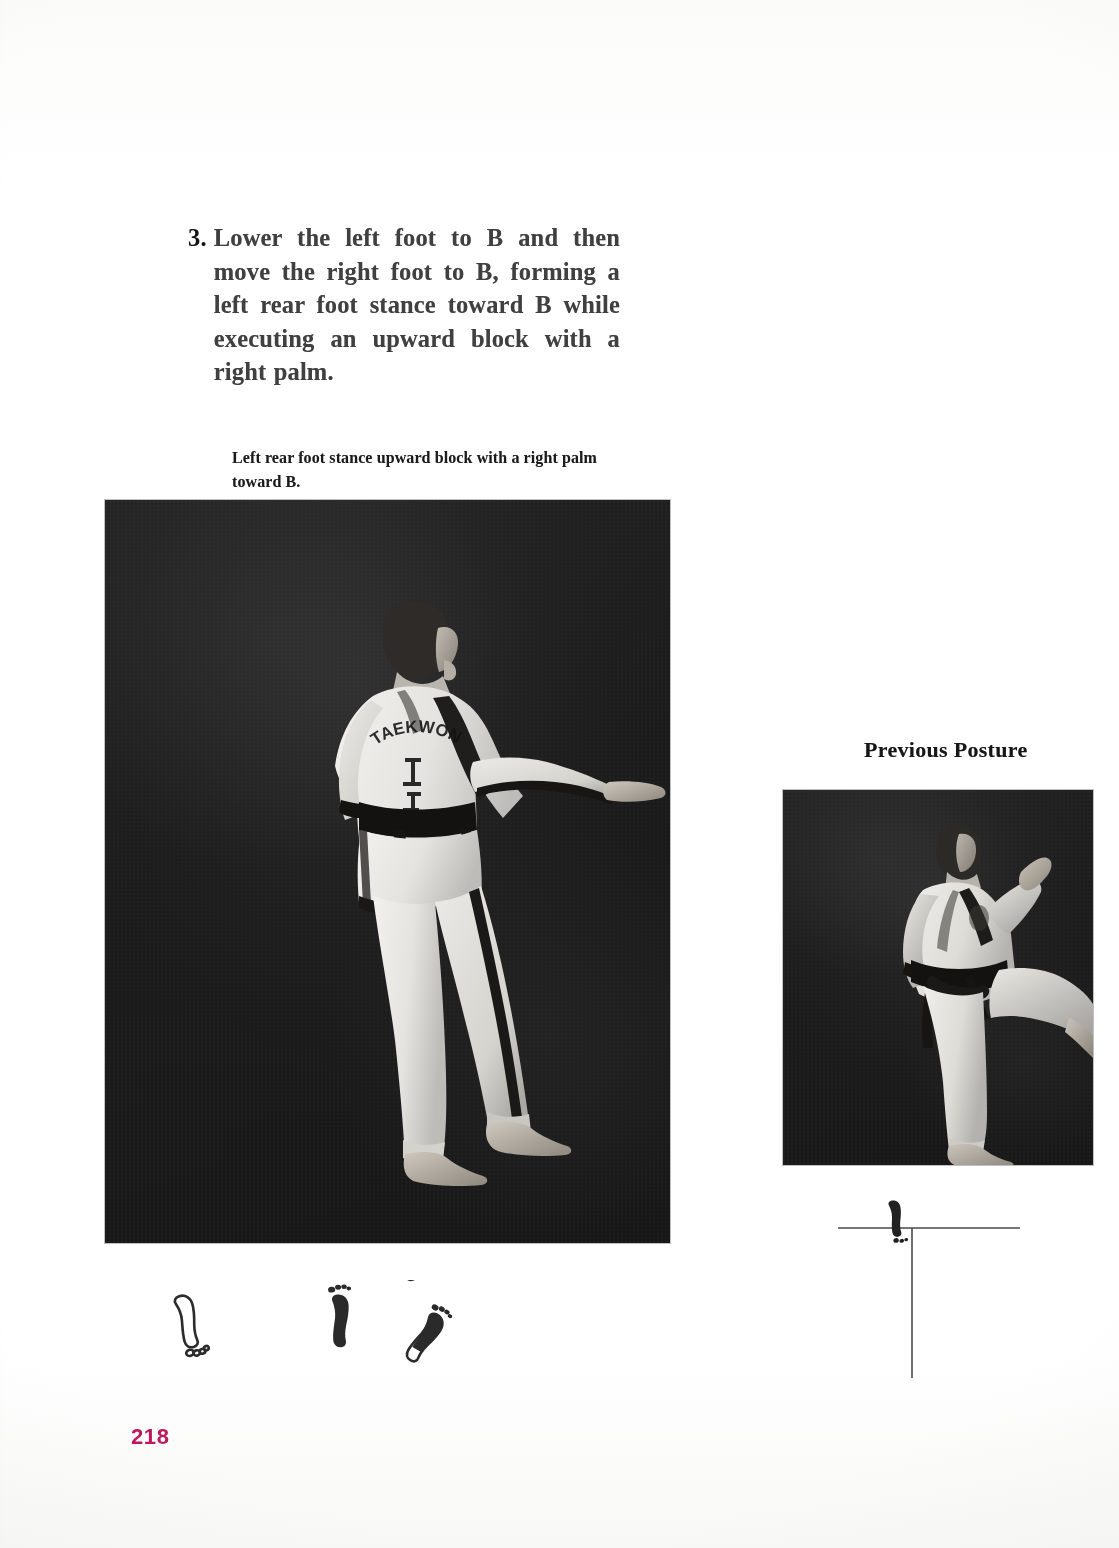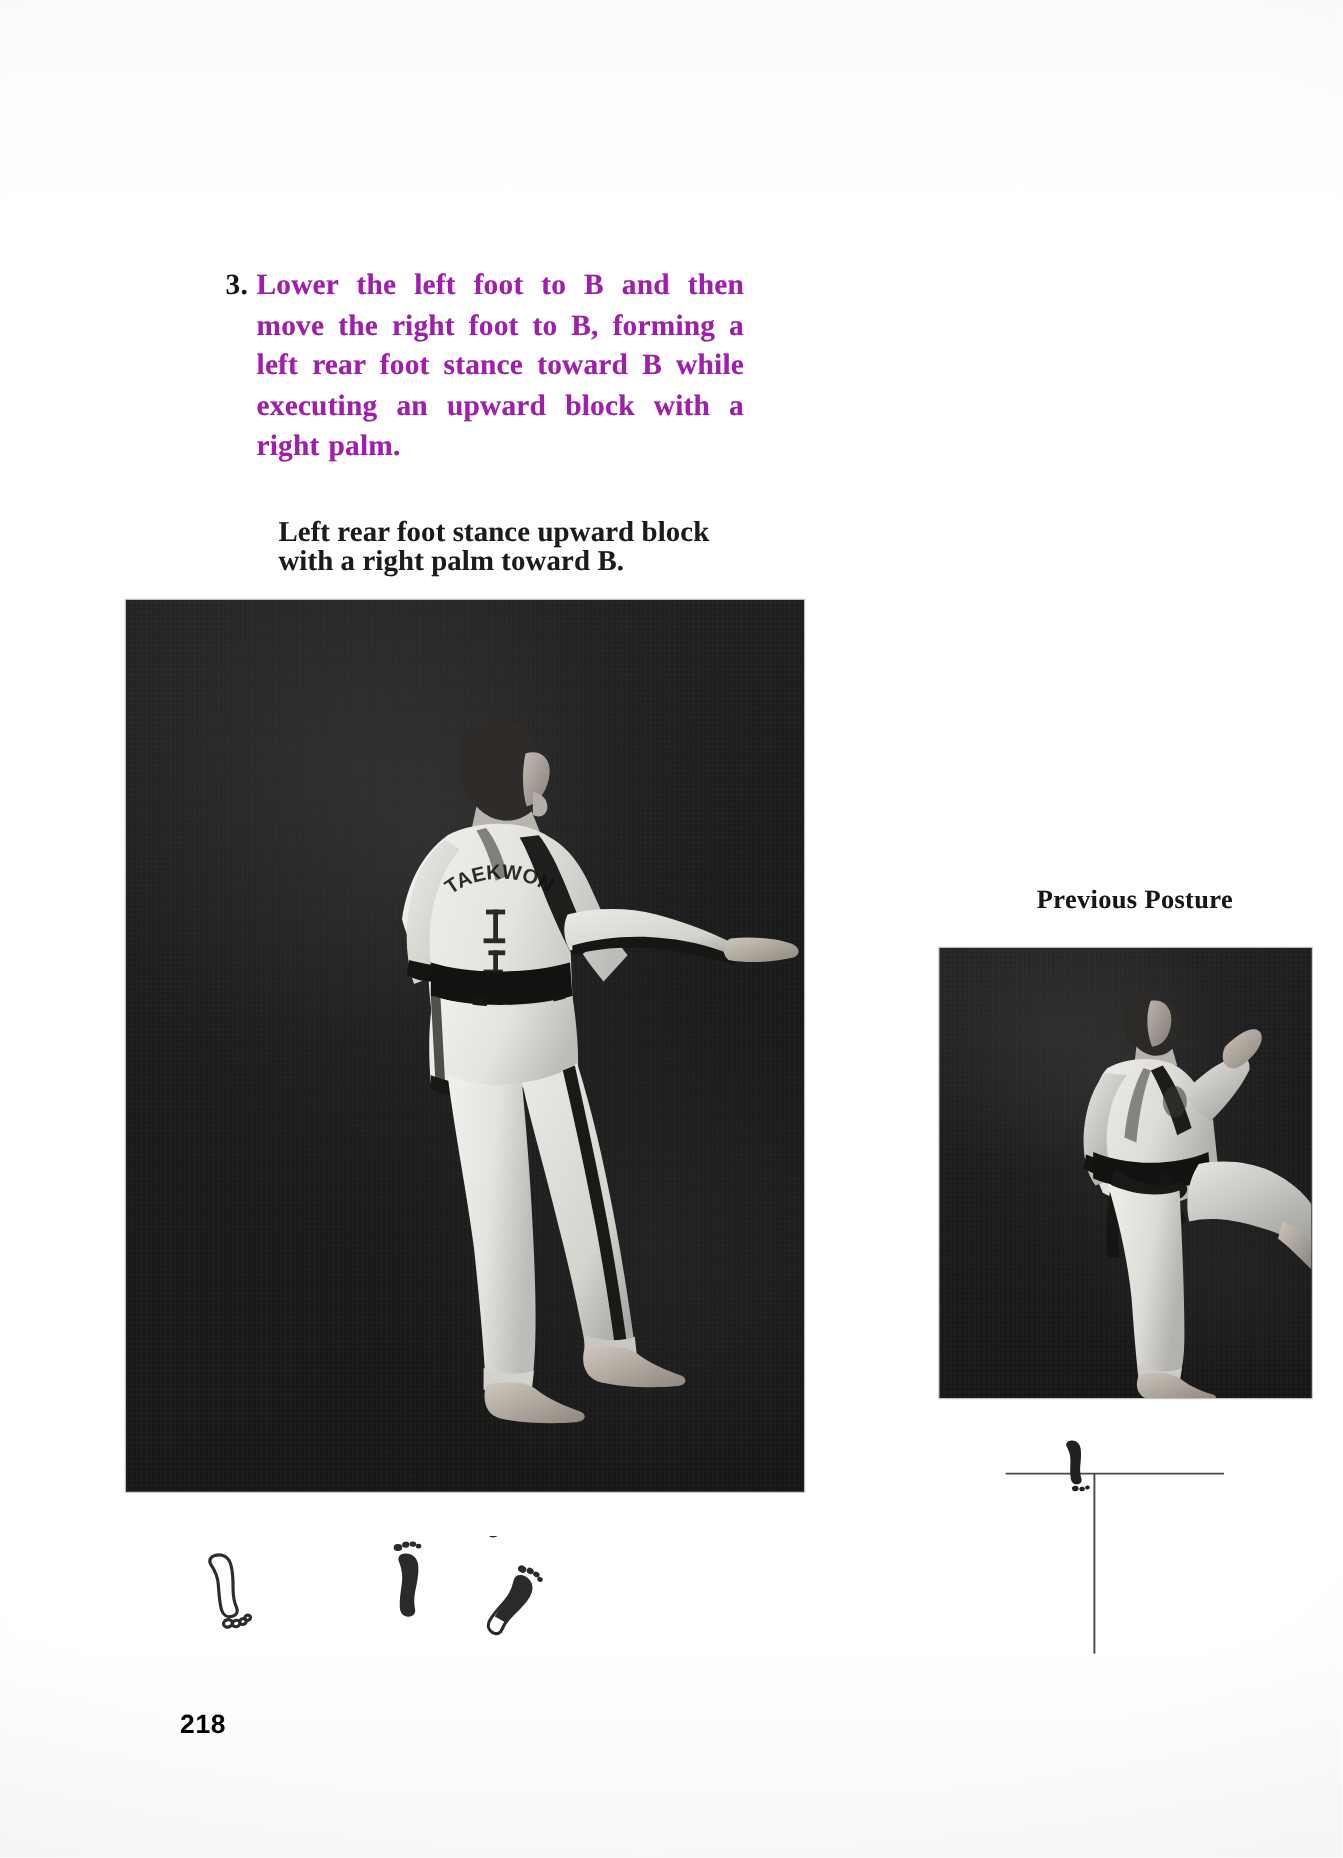--- a/index.html
+++ b/index.html
@@ -52,36 +52,36 @@
     font-size: 24.5px;
     line-height: 33.5px;
     color: #141414;
     letter-spacing: 0.2px;
     padding-right: 7px;
   }
   #instruction .body {
     font-weight: bold;
     font-size: 24.5px;
     line-height: 33.5px;
-    color: #a21caf;
+    color: #404040;
     text-align: justify;
     text-align-last: left;
     word-spacing: 1.2px;
     letter-spacing: 0.15px;
     text-shadow: 0 0 0.6px rgba(20,20,20,0.35);
   }
 
   
   #main-caption {
     position: absolute;
     left: 232px;
-    top: 432px;
+    top: 446px;
     width: 370px;
     font-weight: bold;
-    font-size: 24px;
+    font-size: 16px;
     line-height: 24px;
     color: #1b1b1b;
     letter-spacing: 0.1px;
     text-shadow: 0 0 0.5px rgba(25,25,25,0.3);
   }
 
   
   .photo {
     position: absolute;
     overflow: hidden;
@@ -137,22 +137,21 @@
 
   
   #page-number {
     position: absolute;
     left: 131px;
     top: 1424px;
     font-family: "Liberation Sans", sans-serif;
     font-weight: bold;
     font-size: 22px;
     letter-spacing: 0.6px;
-    color: #000000;
-    margin-left: 19px;
+    color: #be185d;
   }
 </style>
 </head>
 <body>
 
 <div id="page">
 
   <div id="paper-tone"></div>
   <div id="scan-streaks"></div>
 

